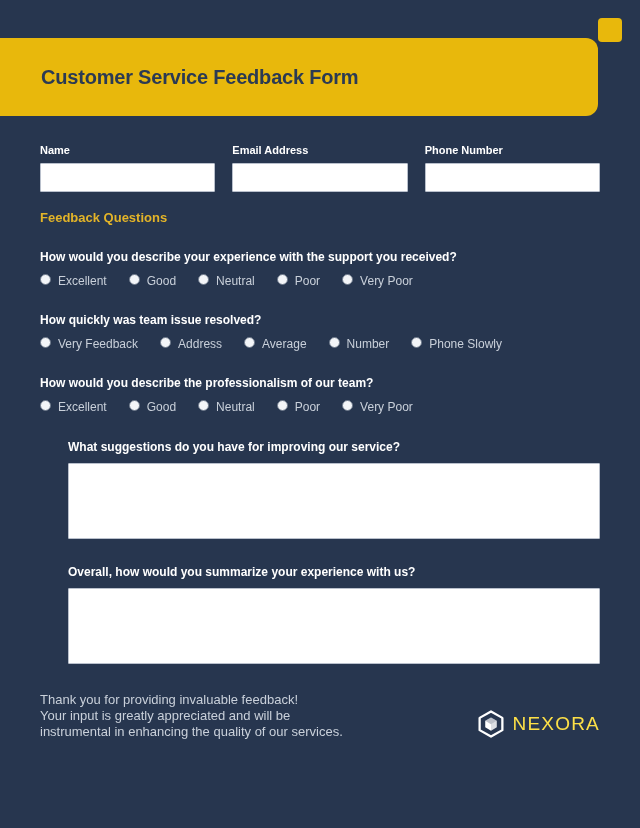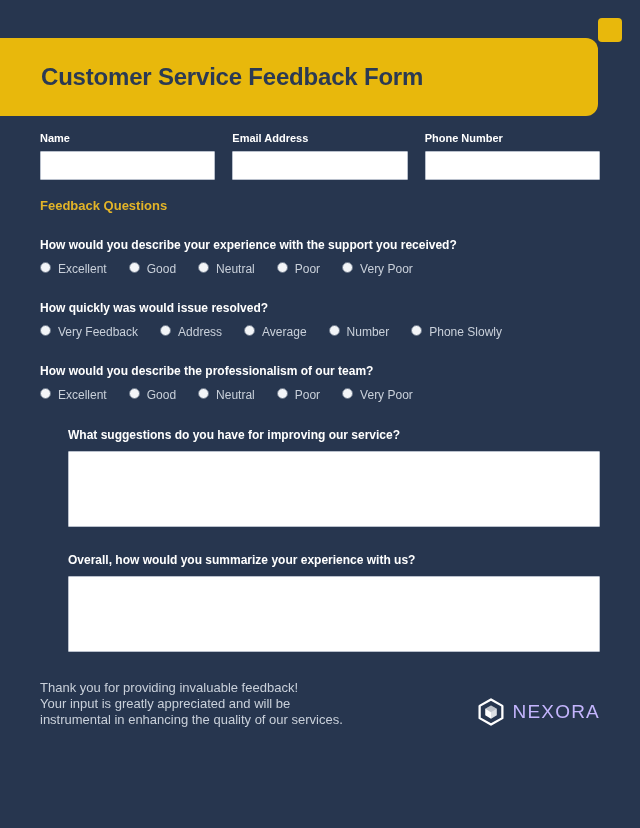--- a/index.html
+++ b/index.html
@@ -36,34 +36,34 @@
     width: 612px;
     height: 78px;
     background: #e8b80c;
     border-radius: 12px;
     display: flex;
     align-items: center;
   }
   .header-title {
     margin-left: 55px;
     color: #2b3a53;
-    font-size: 24px;
+    font-size: 20px;
     font-weight: bold;
     letter-spacing: -0.2px;
   }
 
   
   .content {
     padding: 0 40px;
   }
 
   .field-row {
     display: flex;
     gap: 17px;
-    margin-top: 10px;
+    margin-top: 22px;
   }
   .field {
     flex: 1;
   }
   .field-label {
     color: #ffffff;
     font-size: 11px;
     font-weight: bold;
     margin-bottom: 7px;
   }
@@ -155,21 +155,21 @@
     color: #c9d0da;
     font-size: 13px;
     line-height: 16px;
   }
   .logo {
     display: flex;
     align-items: center;
     margin-bottom: 2px;
   }
   .logo-name {
-    color: #c4b5fd;
+    color: #fde047;
     font-size: 19px;
     letter-spacing: 1.2px;
     margin-left: 8px;
   }
 </style>
 </head>
 <body>
 
 <div class="header-zone">
   <div class="accent-square"></div>
@@ -217,21 +217,21 @@
         <span class="option-label">Poor</span>
       </div>
       <div class="option">
         <span class="radio-dot"></span>
         <span class="option-label">Very Poor</span>
       </div>
     </div>
   </div>
 
   <div class="question-block">
-    <div class="question-text">How quickly was would issue resolved?</div>
+    <div class="question-text">How quickly was team issue resolved?</div>
     <div class="options-row">
       <div class="option">
         <span class="radio-dot"></span>
         <span class="option-label">Very Feedback</span>
       </div>
       <div class="option">
         <span class="radio-dot"></span>
         <span class="option-label">Address</span>
       </div>
       <div class="option">

